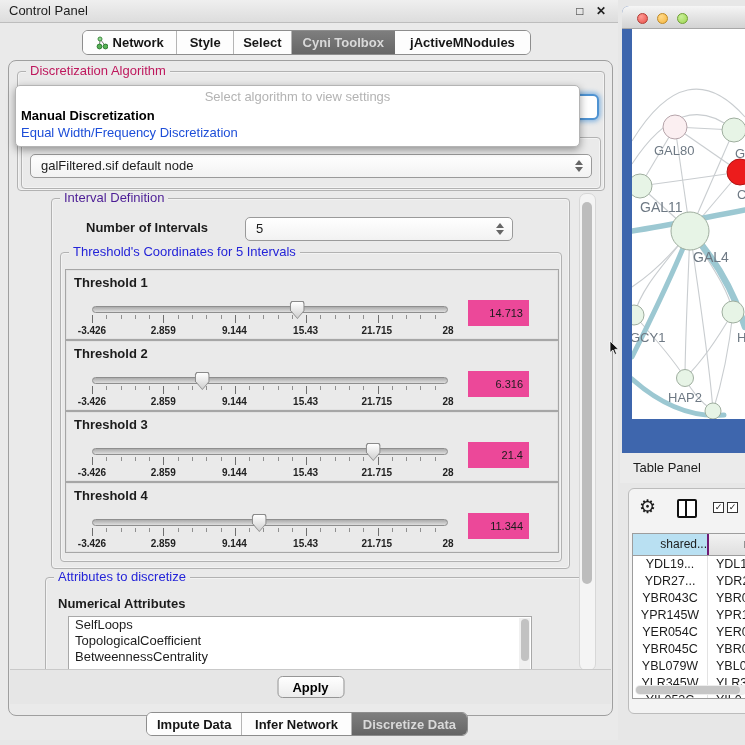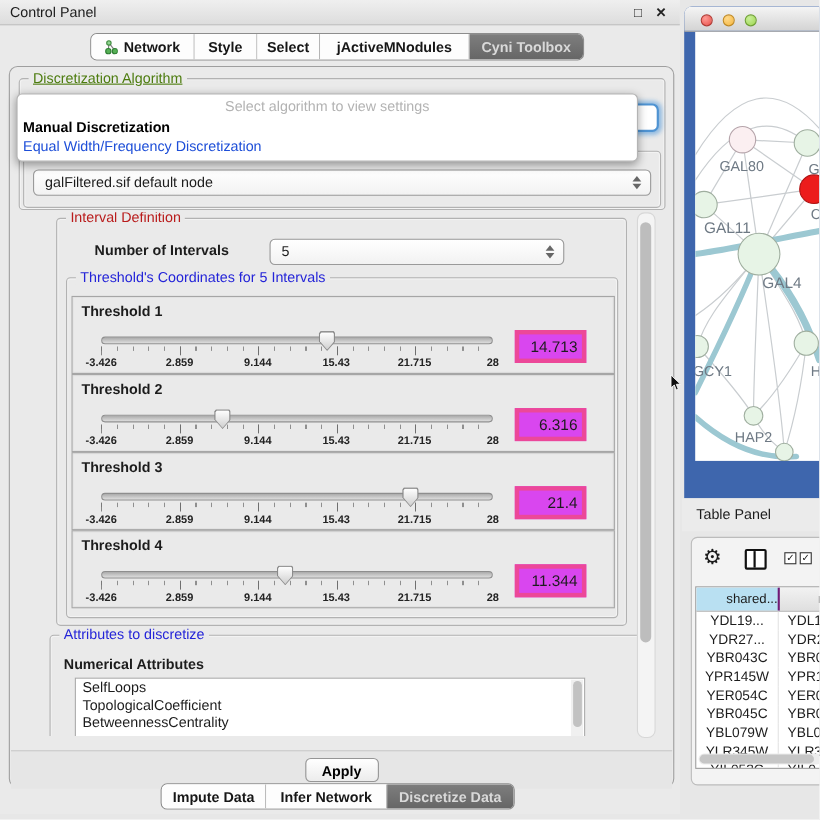--- a/index.html
+++ b/index.html
@@ -22,22 +22,22 @@
   .seg{display:flex;align-items:center;justify-content:center;gap:5px;height:100%;
     border-right:1px solid #b5b5b5;background:#fdfdfd;color:#161616;white-space:nowrap;}
   .seg:last-child{border-right:none;}
   .seg.sel{background:linear-gradient(#7e7e7e,#666666);color:#d9d9d9;border-right:none;}
 
   .main-panel{position:absolute;left:8px;top:60px;width:603px;height:654px;
     background:#eaeaea;border:1px solid #9f9f9f;border-radius:8px;}
 
   .group{position:absolute;border:1px solid #b2b2b2;border-radius:4px;box-shadow:inset 0 0 0 1px #f3f3f3;}
   .gtitle{position:absolute;top:-8px;left:8px;background:#eaeaea;padding:0 4px;font-size:13px;line-height:14px;}
-  .gtitle.gray{color:#4d7c0f;text-decoration:underline;}
-  .gtitle.green{color:#b91c1c;}
+  .gtitle.gray{color:#be185d;}
+  .gtitle.green{color:#4c1d95;}
   .gtitle.blue{color:#2424d8;}
 
   .combo{position:absolute;background:linear-gradient(#ffffff,#f2f2f2);border:1px solid #9a9a9a;
     border-radius:5px;font-size:13px;line-height:22px;padding-left:10px;box-sizing:border-box;}
   .stepper{position:absolute;right:7px;top:0;bottom:0;width:9px;}
   .stepper i{position:absolute;left:0;width:0;height:0;border-left:4.5px solid transparent;border-right:4.5px solid transparent;}
   .stepper .up{top:5px;border-bottom:5px solid #666;}
   .stepper .dn{bottom:5px;border-top:5px solid #666;}
 
   
@@ -70,30 +70,30 @@
   .handle::before{content:"";position:absolute;inset:0;background:#8a8a8a;
     clip-path:polygon(10% 0,90% 0,100% 12%,100% 52%,50% 100%,0 52%,0 12%);}
   .handle::after{content:"";position:absolute;inset:1px;background:linear-gradient(#ffffff,#cfcfcf);
     clip-path:polygon(10% 0,90% 0,100% 12%,100% 52%,50% 100%,0 52%,0 12%);}
   .tickstrip{position:absolute;left:0;top:14px;width:calc(100% + 1px);height:8px;}
   .tickstrip::before{content:"";position:absolute;left:0;top:0;width:100%;height:4px;
     background:repeating-linear-gradient(to right,#8f8f8f 0 1px,transparent 1px 4%);}
   .tickstrip::after{content:"";position:absolute;left:0;top:0;width:100%;height:8px;
     background:repeating-linear-gradient(to right,#6f6f6f 0 1px,transparent 1px 20%);}
   .ticklabels span{position:absolute;top:24px;transform:translateX(-50%);font-size:10px;font-weight:bold;color:#222;}
-  .valuebox{position:absolute;left:402px;top:30px;width:53px;height:22px;background:#d946ef;
-    border:4px solid #ec4899;font-size:14px;line-height:22px;text-align:right;padding-right:4px;box-sizing:content-box;}
+  .valuebox{position:absolute;left:402px;top:30px;width:53px;height:22px;background:#ec4899;
+    border:2px solid #ec4899;font-size:11px;line-height:22px;text-align:right;padding-right:4px;box-sizing:content-box;}
 
   .listbox{position:absolute;background:#fff;border:1px solid #a8a8a8;font-size:13px;}
   .listbox .li{height:16px;line-height:16px;padding-left:6px;}
   .list-scroll{position:absolute;right:1px;top:1px;bottom:1px;width:11px;background:#f0f0f0;}
   .list-scroll .thumb{position:absolute;left:1.5px;top:1px;width:8px;height:42px;background:#c2c2c2;border-radius:5px;}
 
   .apply-row{position:absolute;left:1px;right:1px;top:608px;height:34px;background:#e6e6e6;
-    border-top:1px solid #c9c9c9;margin-top:13px;}
+    border-top:1px solid #c9c9c9;}
   .apply-btn{position:absolute;left:50%;top:6px;transform:translateX(-50%);width:67px;height:22px;
     background:linear-gradient(#ffffff,#ececec);border:1px solid #969696;border-radius:5px;
     font-size:13px;font-weight:bold;font-family:inherit;}
 
   
   .net-window{position:absolute;left:622px;top:6px;width:123px;height:447px;background:#3e66ad;border-radius:7px 0 0 0;}
   .net-titlebar{position:absolute;left:0;top:0;width:100%;height:22px;border-radius:7px 0 0 0;
     background:linear-gradient(#f5f5f5,#d3d3d3);border-bottom:1px solid #a8a8a8;}
   .light{position:absolute;top:7px;width:9px;height:9px;border-radius:50%;}
   .net-canvas{position:absolute;left:10px;top:23px;width:113px;height:390px;background:#ffffff;overflow:hidden;}
@@ -146,25 +146,25 @@
           <circle cx="9.5" cy="10.5" r="2.4" fill="#55b055" stroke="#2e7d32"></circle>
         </svg>
         <span>Network</span>
       </div>
       <div class="seg" style="width:56px">
         <span>Style</span>
       </div>
       <div class="seg" style="width:57px">
         <span>Select</span>
       </div>
+      <div class="seg sel" style="width:104px">
+        <span>Cyni Toolbox</span>
+      </div>
       <div class="seg" style="width:136px">
         <span>jActiveMNodules</span>
-      </div>
-      <div class="seg sel" style="width:104px">
-        <span>Cyni Toolbox</span>
       </div>
     </div>
 
     <div class="main-panel">
 
       <div class="group" style="left:8px;top:10px;width:586px;height:118px">
         <span class="gtitle gray">Discretization Algorithm</span>
       </div>
 
       <div class="combo-frag"></div>

